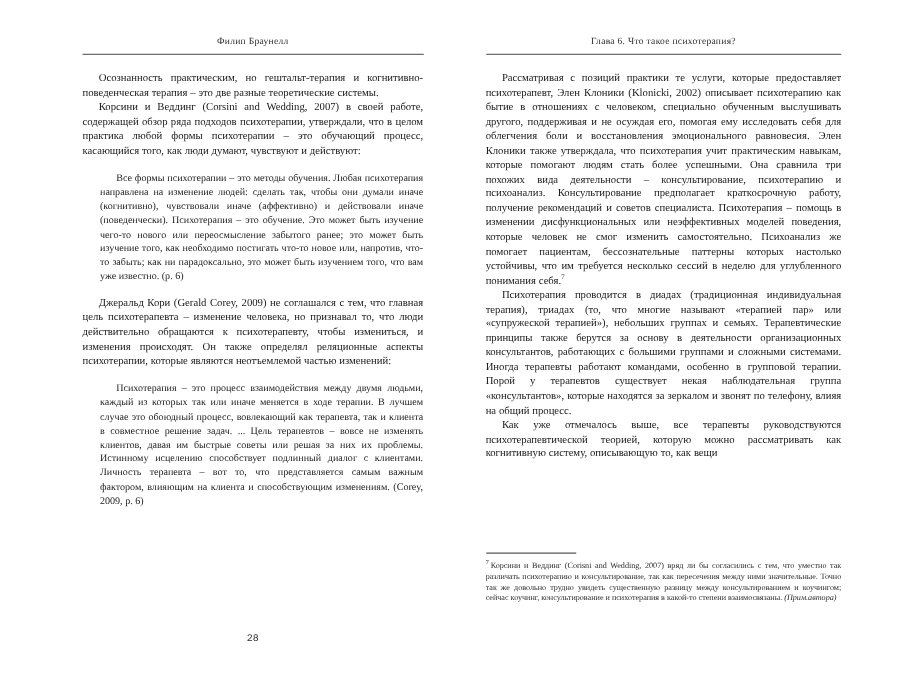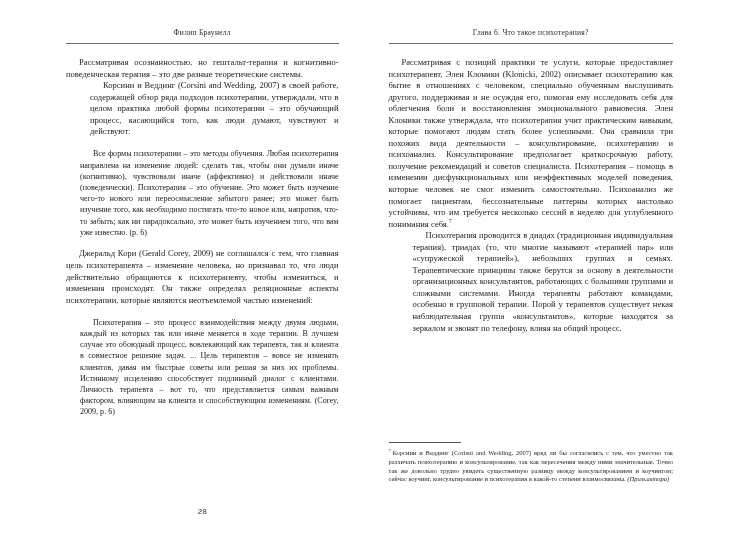--- a/index.html
+++ b/index.html
@@ -56,21 +56,21 @@
   p.para {
     margin: 0;
     font-size: 8.55px;
     line-height: 11.55px;
     text-align: justify;
     text-indent: 13px;
     -webkit-hyphens: manual;
     hyphens: manual;
     word-spacing: 0.15px;
   }
-  p.para + p.para { margin-top: 0; margin-left: 24px; }
+  p.para + p.para { margin-top: 0; }
 
   blockquote.quote {
     margin: 10.5px 0 10.5px 0;
     padding: 0 0 0 14px;
     font-size: 8.05px;
     line-height: 11.2px;
     text-align: justify;
     text-indent: 13px;
   }
   blockquote.quote + p.para { margin-top: 0; }
@@ -123,38 +123,39 @@
 <body>
 
 <div class="spread">
 
   <div class="page page-left">
 
     <div class="running-head">Филип Браунелл</div>
     <div class="head-rule"></div>
 
     <div class="body">
-      <p class="para">Рассматривая осознанностью, но гештальт-терапия и когнитивно-поведенческая терапия – это две разные теоретические системы.</p>
+      <p class="para">Осознанность практическим, но гештальт-терапия и когнитивно-поведенческая терапия – это две разные теоретические системы.</p>
       <p class="para">Корсини и Веддинг (Corsini and Wedding, 2007) в своей работе, содержащей обзор ряда подходов психотерапии, утверждали, что в целом практика любой формы психотерапии – это обучающий процесс, касающийся того, как люди думают, чувствуют и действуют:</p>
       <blockquote class="quote">Все формы психотерапии – это методы обучения. Любая психотерапия направлена на изменение людей: сделать так, чтобы они думали иначе (когнитивно), чувствовали иначе (аффективно) и действовали иначе (поведенчески). Психотерапия – это обучение. Это может быть изучение чего-то нового или переосмысление забытого ранее; это может быть изучение того, как необходимо постигать что-то новое или, напротив, что-то забыть; как ни парадоксально, это может быть изучением того, что вам уже известно. (p. 6)</blockquote>
       <p class="para">Джеральд Кори (Gerald Corey, 2009) не соглашался с тем, что главная цель психотерапевта – изменение человека, но признавал то, что люди действительно обращаются к психотерапевту, чтобы измениться, и изменения происходят. Он также определял реляционные аспекты психотерапии, которые являются неотъемлемой частью изменений:</p>
       <blockquote class="quote">Психотерапия – это процесс взаимодействия между двумя людьми, каждый из которых так или иначе меняется в ходе терапии. В лучшем случае это обоюдный процесс, вовлекающий как терапевта, так и клиента в совместное решение задач. ... Цель терапевтов – вовсе не изменять клиентов, давая им быстрые советы или решая за них их проблемы. Истинному исцелению способствует подлинный диалог с клиентами. Личность терапевта – вот то, что представляется самым важным фактором, влияющим на клиента и способствующим изменениям. (Corey, 2009, p. 6)</blockquote>
     </div>
 
     <div class="folio folio-left">28</div>
   </div>
 
   <div class="page page-right">
 
     <div class="running-head">Глава 6. Что такое психотерапия?</div>
     <div class="head-rule"></div>
 
     <div class="body">
       <p class="para"><span>Рассматривая с позиций практики те услуги, которые предоставляет психотерапевт, Элен Клоники (Klonicki, 2002) описывает психотерапию как бытие в отношениях с человеком, специально обученным выслушивать другого, поддерживая и не осуждая его, помогая ему исследовать себя для облегчения боли и восстановления эмоционального равновесия. Элен Клоники также утверждала, что психотерапия учит практическим навыкам, которые помогают людям стать более успешными. Она сравнила три похожих вида деятельности – консультирование, психотерапию и психоанализ. Консультирование предполагает краткосрочную работу, получение рекомендаций и советов специалиста. Психотерапия – помощь в изменении дисфункциональных или неэффективных моделей поведения, которые человек не смог изменить самостоятельно. Психоанализ же помогает пациентам, бессознательные паттерны которых настолько устойчивы, что им требуется несколько сессий в неделю для углубленного понимания себя.</span><sup class="fn-ref">7</sup></p>
       <p class="para">Психотерапия проводится в диадах (традиционная индивидуальная терапия), триадах (то, что многие называют «терапией пар» или «супружеской терапией»), небольших группах и семьях. Терапевтические принципы также берутся за основу в деятельности организационных консультантов, работающих с большими группами и сложными системами. Иногда терапевты работают командами, особенно в групповой терапии. Порой у терапевтов существует некая наблюдательная группа «консультантов», которые находятся за зеркалом и звонят по телефону, влияя на общий процесс.</p>
+      <p class="para">Как уже отмечалось выше, все терапевты руководствуются психотерапевтической теорией, которую можно рассматривать как когнитивную систему, описывающую то, как вещи</p>
     </div>
 
     <div class="footnote-zone">
       <div class="footnote-rule"></div>
       <div class="footnote"><span class="fn-marker">7</span><span>Корсини и Веддинг (Corisni and Wedding, 2007) вряд ли бы согласились с тем, что уместно так различать психотерапию и консультирование, так как пересечения между ними значительные. Точно так же довольно трудно увидеть существенную разницу между консультированием и коучингом; сейчас коучинг, консультирование и психотерапия в какой-то степени взаимосвязаны. </span><span class="fn-attrib">(Прим.автора)</span></div>
     </div>
 
   </div>
 
 </div>

